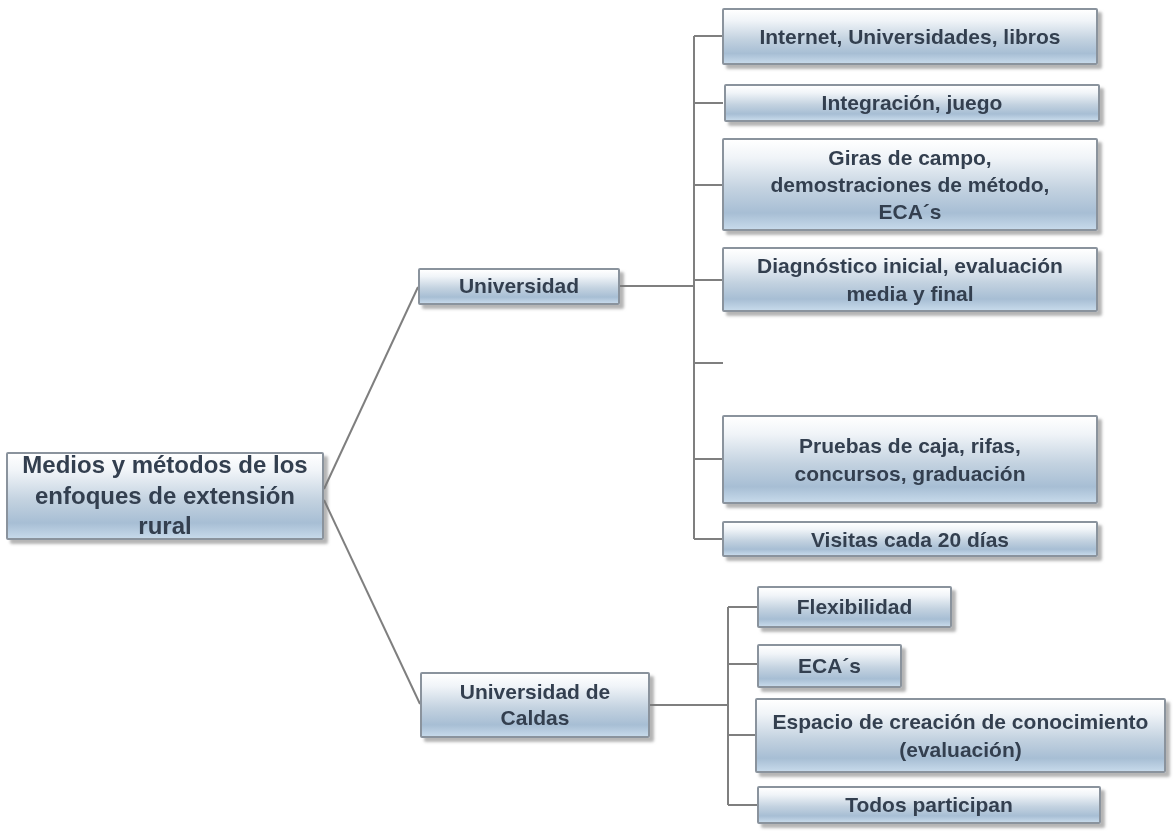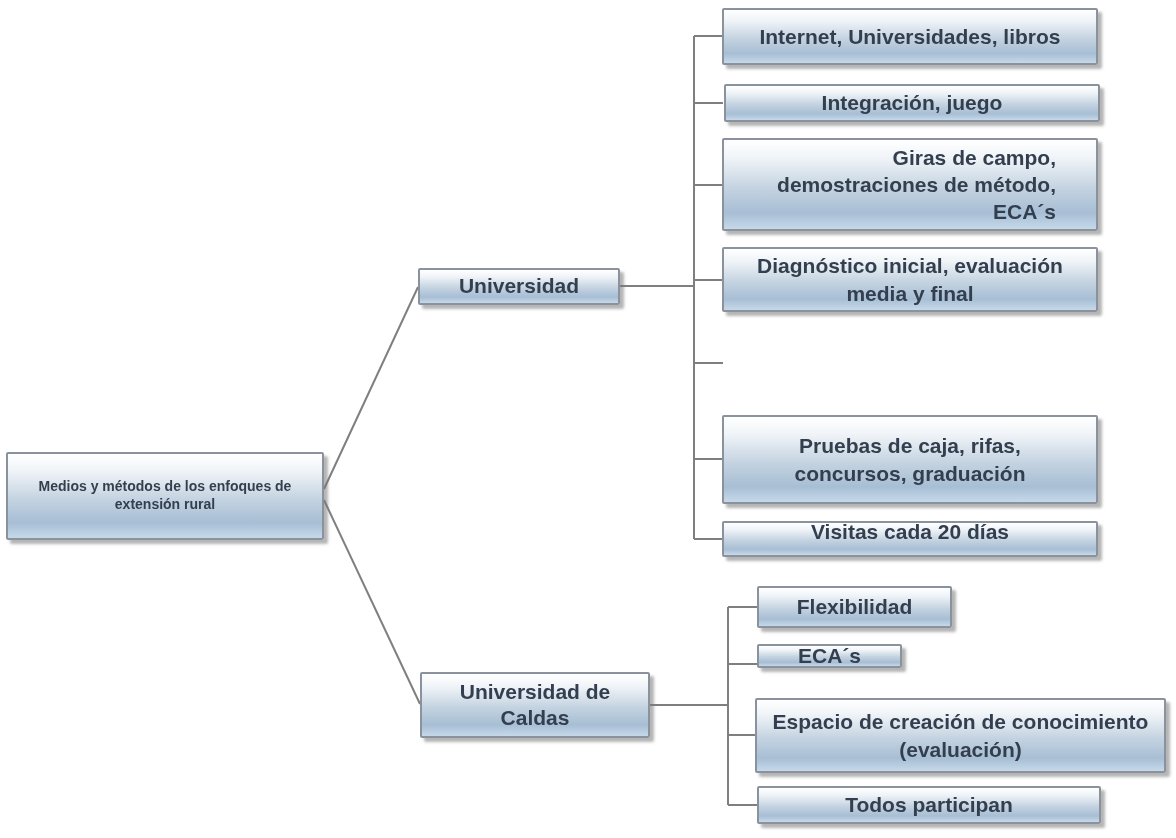--- a/index.html
+++ b/index.html
@@ -27,25 +27,25 @@
     position:absolute;
     box-sizing:border-box;
     display:flex;align-items:center;justify-content:center;
     text-align:center;
     background:linear-gradient(180deg,#ffffff 0%,#f0f4f8 20%,#c3d2e0 55%,#a7bed4 82%,#c6d9ea 100%);
     border:2px solid var(--box-border,#8a939d);
     border-radius:2px;
     box-shadow:4px 4px 3px rgba(120,120,120,0.55);
     color:var(--text,#333f4f);
     font-weight:bold;
-    padding:10px 8px;
+    padding:2px 8px;
   }
   .leaf{font-size:21px;line-height:1.3;}
   .branch{font-size:21px;line-height:1.25;}
-  .root{font-size:14px;line-height:1.27;}
+  .root{font-size:24px;line-height:1.27;}
 </style>
 </head>
 <body>
 
 <div class="canvas">
 
   <svg class="connectors" width="1176" height="838" viewBox="0 0 1176 838" aria-hidden="true">
 
     <line x1="324" y1="489" x2="418" y2="287"></line>
     <line x1="324" y1="500" x2="420" y2="704"></line>
@@ -79,37 +79,37 @@
   <div class="node branch" style="left:420px;top:672px;width:230px;height:66px;">
     <span>Universidad de Caldas</span>
   </div>
 
   <div class="node leaf" style="left:722px;top:8px;width:376px;height:57px;">
     <span>Internet, Universidades, libros</span>
   </div>
   <div class="node leaf" style="left:724px;top:84px;width:376px;height:38px;text-align:center;">
     <span>Integración, juego</span>
   </div>
-  <div class="node leaf" style="left:722px;top:138px;width:376px;height:93px;padding:2px 40px;text-align:right;">
+  <div class="node leaf" style="left:722px;top:138px;width:376px;height:93px;padding:2px 40px;">
     <span>Giras de campo, demostraciones de método, ECA´s</span>
   </div>
   <div class="node leaf" style="left:722px;top:247px;width:376px;height:65px;">
     <span>Diagnóstico inicial, evaluación media y final</span>
   </div>
   <div class="node leaf" style="left:722px;top:415px;width:376px;height:89px;padding:2px 32px;">
     <span>Pruebas de caja, rifas, concursos, graduación</span>
   </div>
   <div class="node leaf" style="left:722px;top:521px;width:376px;height:36px;align-items:flex-end;">
     <span>Visitas cada 20 días</span>
   </div>
 
   <div class="node leaf" style="left:757px;top:586px;width:195px;height:42px;">
     <span>Flexibilidad</span>
   </div>
-  <div class="node leaf" style="left:757px;top:644px;width:145px;height:24px;">
+  <div class="node leaf" style="left:757px;top:644px;width:145px;height:44px;">
     <span>ECA´s</span>
   </div>
   <div class="node leaf" style="left:755px;top:698px;width:411px;height:75px;">
     <span>Espacio de creación de conocimiento (evaluación)</span>
   </div>
   <div class="node leaf" style="left:757px;top:786px;width:344px;height:38px;justify-content:center;">
     <span>Todos participan</span>
   </div>
 
 </div>

